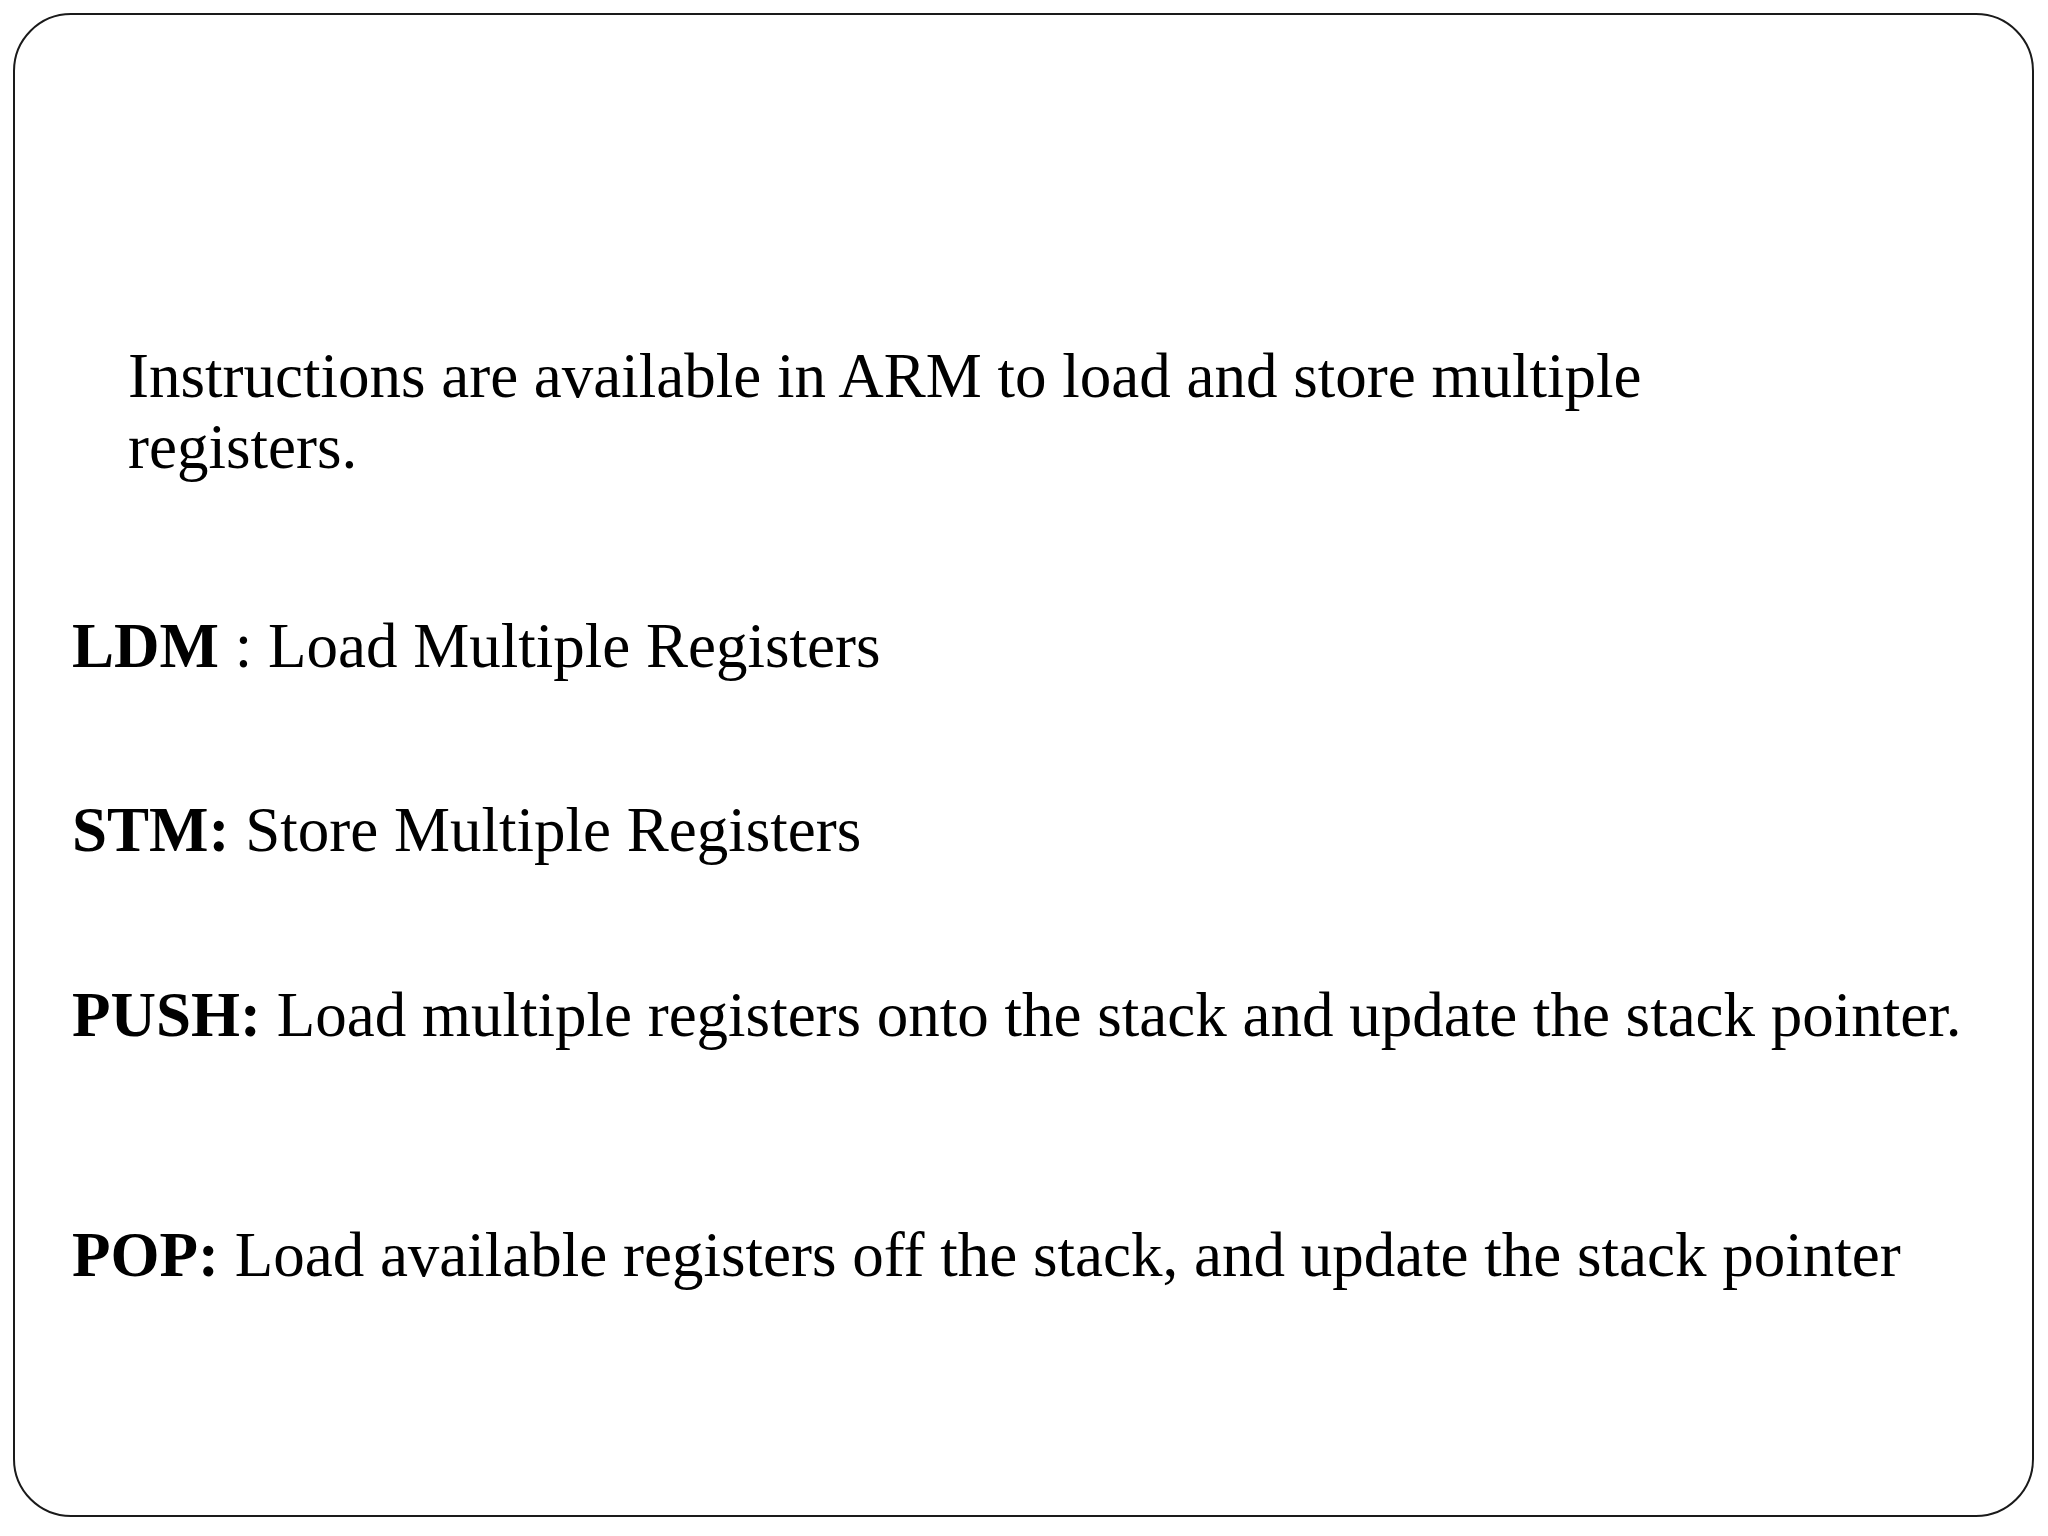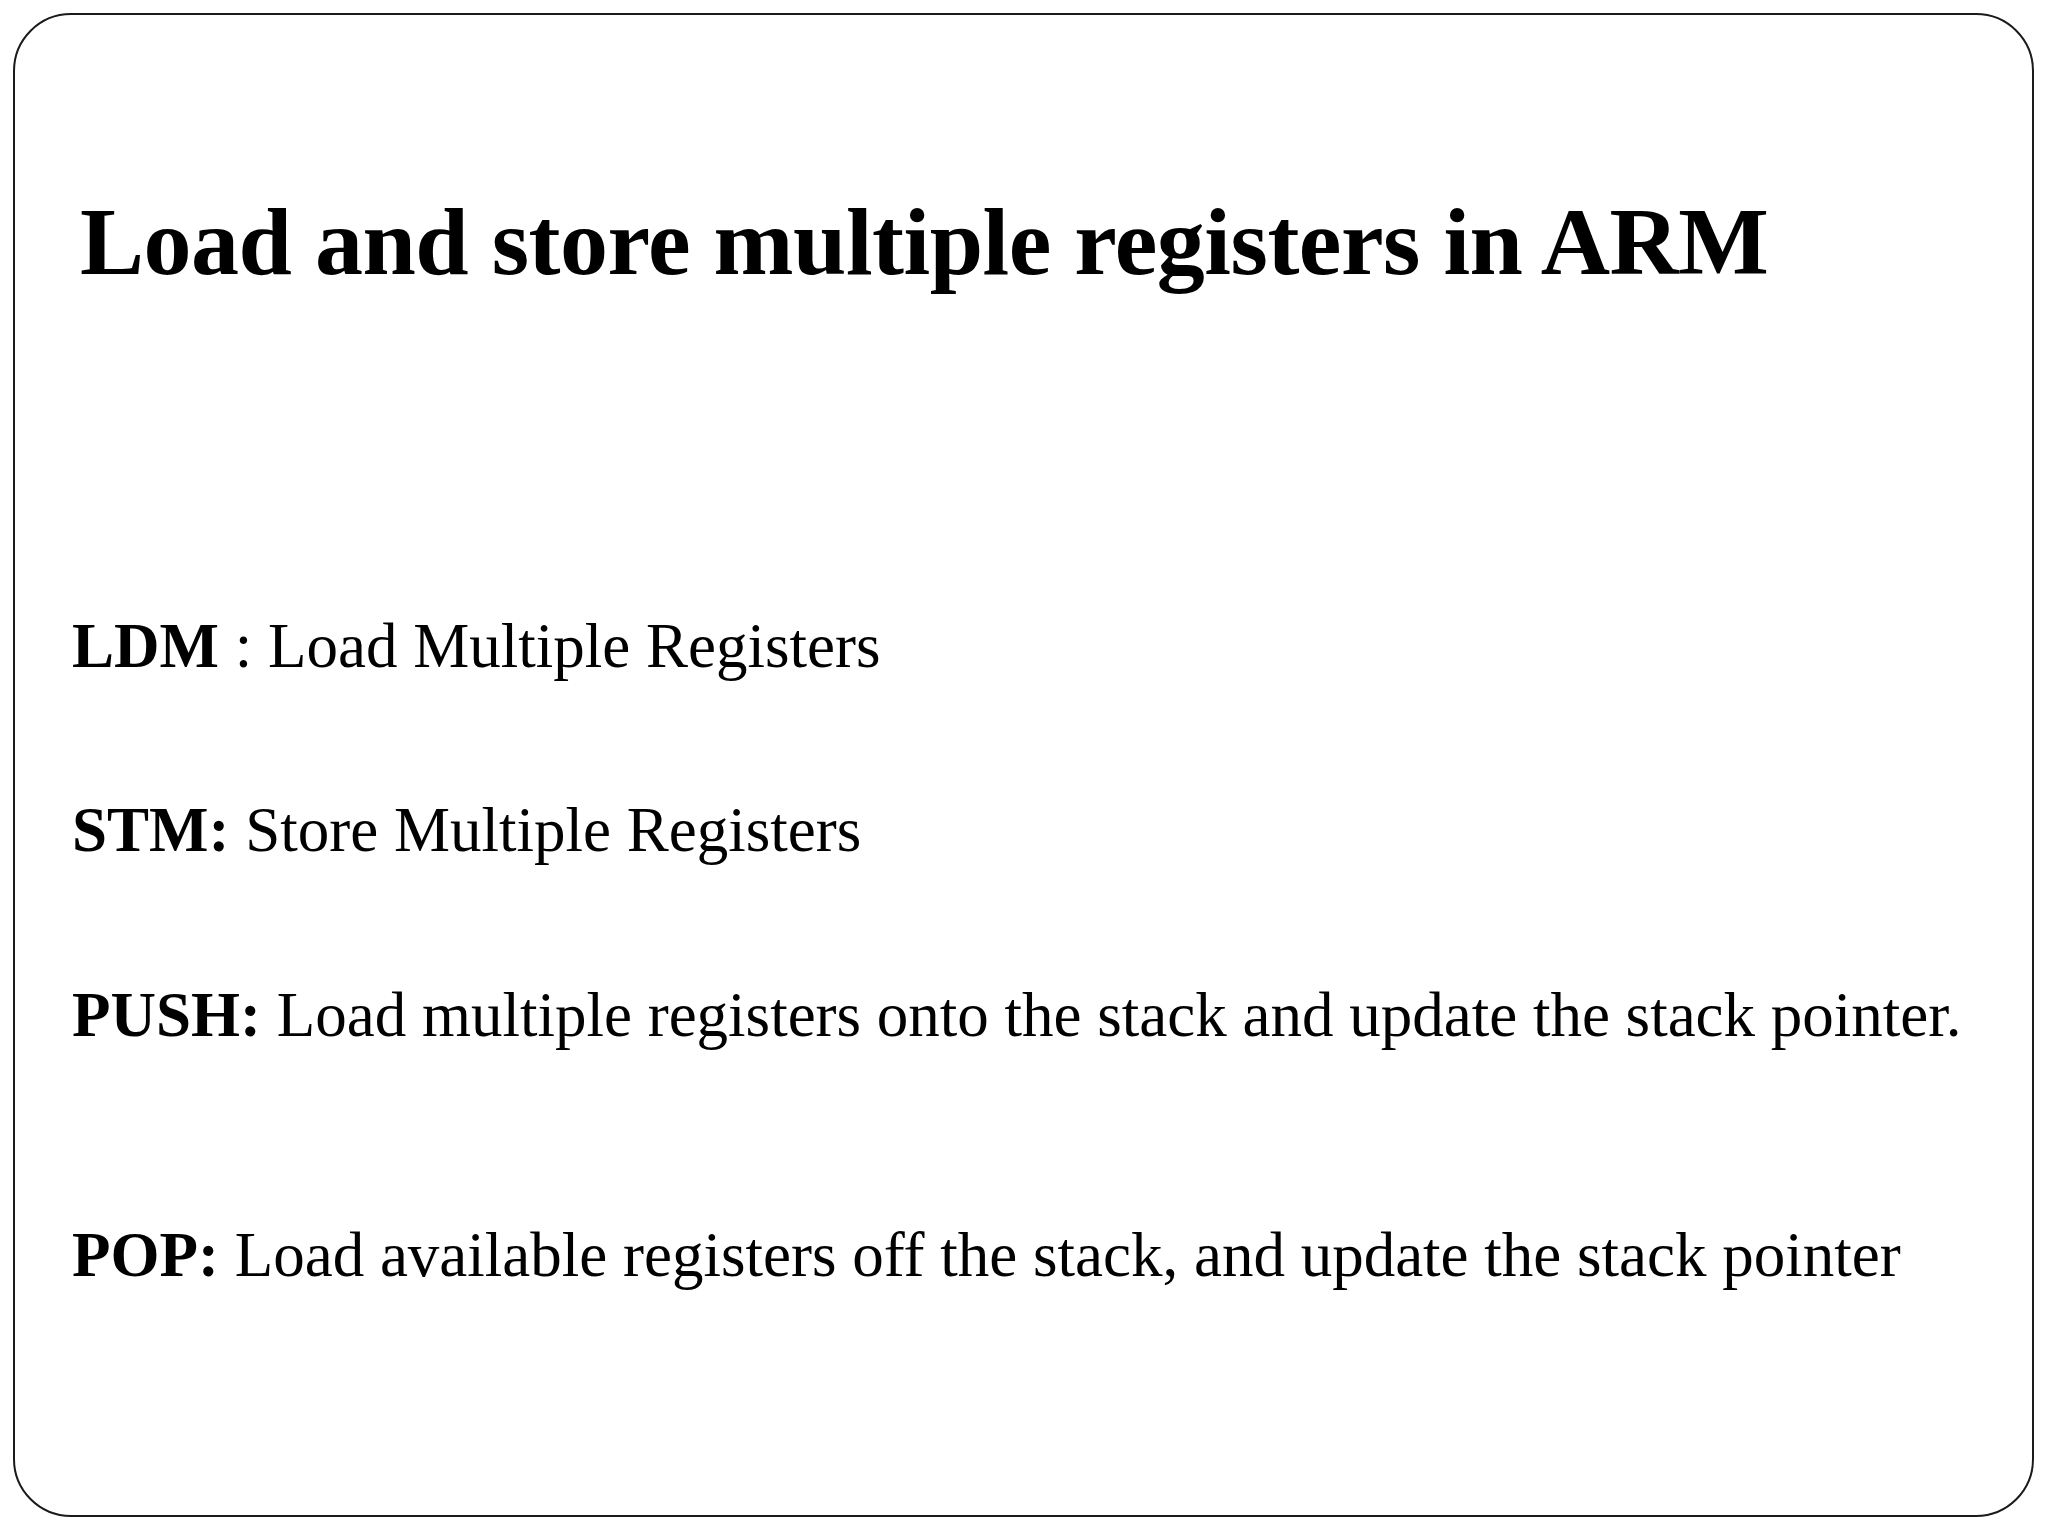--- a/index.html
+++ b/index.html
@@ -93,22 +93,22 @@
 </style>
 </head>
 <body>
 
 <div class="slide">
 
   <div class="slide-frame"></div>
 
   <div class="content">
 
-    <h1 class="slide-title">Load and store multiple registers in ARM</h1>
 
+    <p class="intro">Instructions are available in ARM to load and store multiple registers.</p>
 
     <p class="item item-stm">
       <span class="lead">STM:</span><span> </span><span>Store Multiple Registers</span>
     </p>
 
     <p class="item item-ldm">
       <span class="lead">LDM</span><span> : </span><span>Load Multiple Registers</span>
     </p>
 
     <p class="item item-push hanging">

